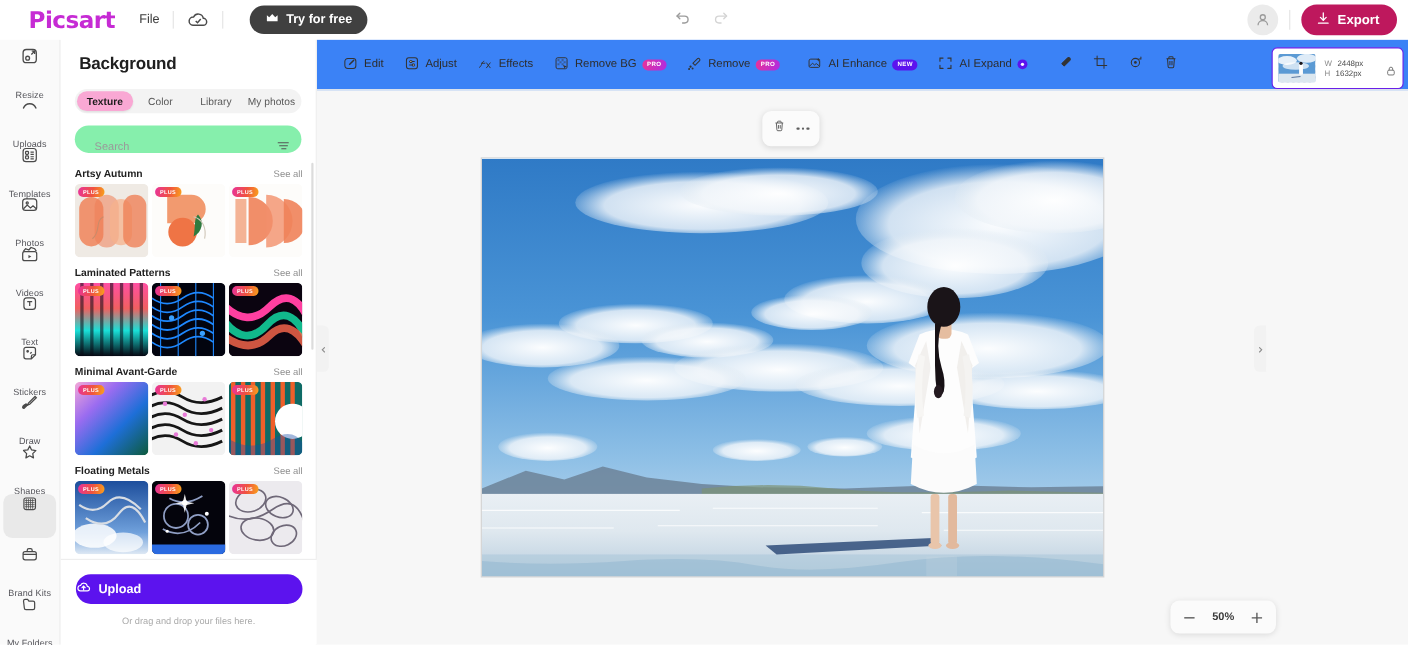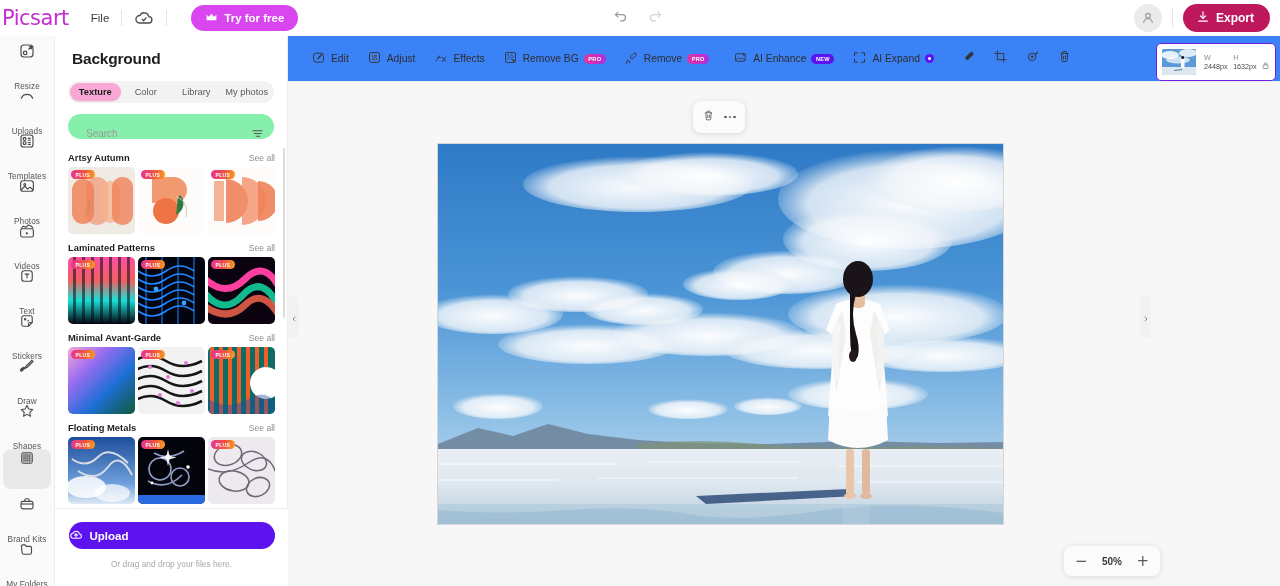--- a/index.html
+++ b/index.html
@@ -11,32 +11,32 @@
     -webkit-font-smoothing: antialiased;
   }
 
   
   .topbar {
     position: absolute; top: 0; left: 0; width: 1280px; height: 36px;
     background: #ffffff; display: flex; align-items: center;
     z-index: 40;
   }
   .logo {
-    margin-left: 2px; font-size: 21px; font-weight: 400;
+    margin-left: 26px; font-size: 21px; font-weight: 700;
     color: #c62bd4; letter-spacing: -0.5px;
     font-family: "DejaVu Sans", sans-serif;
   }
   .menu-file {
     margin-left: 22px; font-size: 11.5px; color: #3b3b3b;
   }
   .tb-div { width: 1px; height: 16px; background: #e3e3e3; margin: 0 12px; }
   .cloud-ico { width: 20px; height: 20px; color: #4a4a4a; }
   .try-free {
     margin-left: 12px; height: 26px; border-radius: 14px;
-    background: #d946ef; color: #fff; font-size: 11.5px; font-weight: 600;
+    background: #404040; color: #fff; font-size: 11.5px; font-weight: 600;
     display: flex; align-items: center; gap: 6px; padding: 5px 14px;
     border: none; cursor: pointer;
   }
   .undo-redo {
     position: absolute; left: 613px; top: 9px;
     display: flex; gap: 20px; align-items: center;
   }
   .undo-redo svg { width: 15px; height: 15px; }
   .topbar-right {
     position: absolute; right: 10px; top: 4px;
@@ -228,21 +228,21 @@
     width: 34px; height: 26px; border-radius: 2px; overflow: hidden;
     position: relative; flex-shrink: 0;
     background-image:
       linear-gradient(45deg,#d8d8d8 25%,transparent 25%),
       linear-gradient(-45deg,#d8d8d8 25%,transparent 25%),
       linear-gradient(45deg,transparent 75%,#d8d8d8 75%),
       linear-gradient(-45deg,transparent 75%,#d8d8d8 75%);
     background-size: 5px 5px;
     background-position: 0 0, 0 2.5px, 2.5px -2.5px, -2.5px 0px;
   }
-  .layer-dims { margin-left: 8px; display: flex; flex-direction: row; gap: 0; }
+  .layer-dims { margin-left: 8px; display: flex; flex-direction: column; gap: 0; }
   .layer-dims div { font-size: 7.2px; color: #4a4a4a; }
   .layer-dims .lbl { color: #8b8b8b; margin-right: 3px; }
   .lock-ico { margin-left: auto; width: 11px; height: 11px; color: #6b6b6b; cursor: pointer; }
 </style>
 </head>
 <body>
 
 <div class="topbar">
   <div class="logo">Picsart</div>
   <div class="menu-file">File</div>

